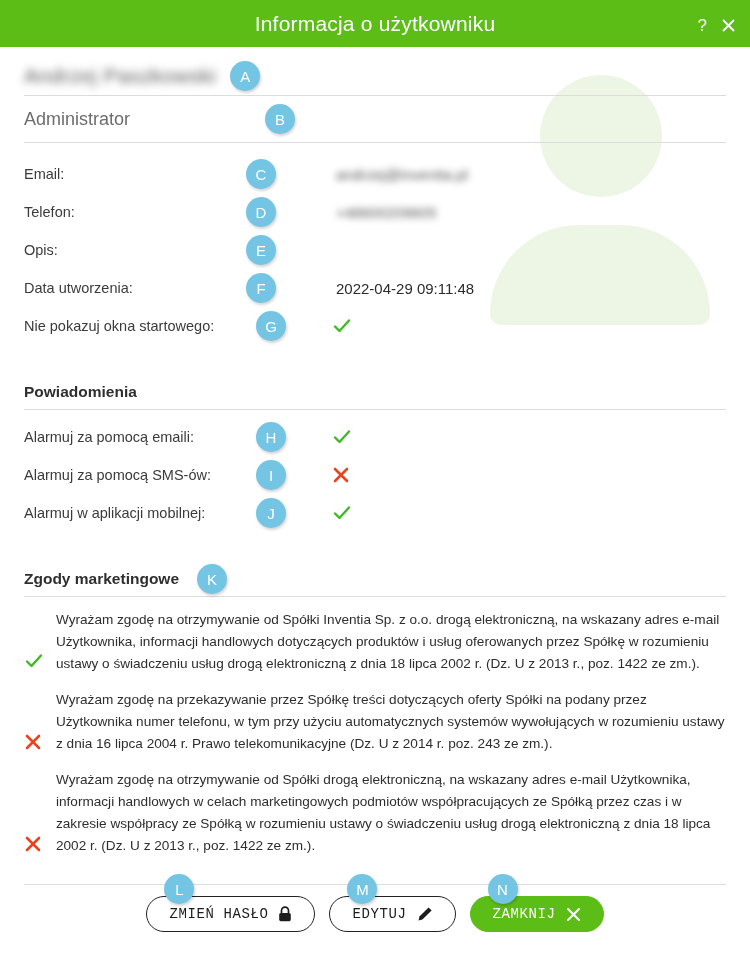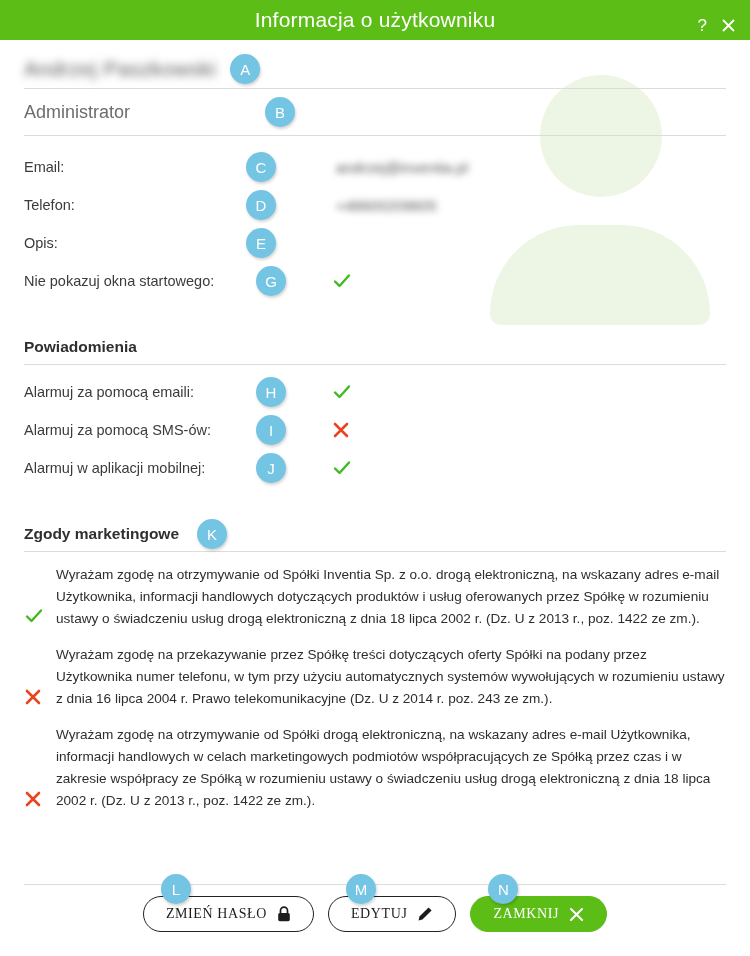--- a/index.html
+++ b/index.html
@@ -6,21 +6,21 @@
   html, body {
     width: 750px; height: 956px;
     background: #ffffff;
     font-family: "Liberation Sans", sans-serif;
     overflow: hidden;
   }
   .dialog { position: relative; width: 750px; height: 956px; background: #fff; }
 
   
   .titlebar {
-    position: relative; height: 40px; background: #5cbd17;
+    position: relative; height: 47px; background: #5cbd17;
     display: flex; align-items: center; justify-content: center;
   }
   .titlebar-title {
     color: #ffffff; font-size: 21px; letter-spacing: .2px;
   }
   .titlebar-actions {
     position: absolute; right: 14px; top: 0; height: 50px;
     display: flex; align-items: center; gap: 14px;
   }
   .tb-icon {
@@ -101,21 +101,21 @@
   }
   .footer {
     position: absolute; left: 0; top: 896px; width: 750px;
     display: flex; align-items: center; justify-content: center; gap: 14px;
   }
   .btn {
     display: inline-flex; align-items: center; gap: 10px;
     height: 36px; padding: 0 22px; border-radius: 18px;
     font-size: 14px; letter-spacing: .6px; cursor: pointer;
     border: 1px solid #222; background: #fff; color: #1d1d1d;
-    font-family: Liberation Serif, serif;
+    font-family: Liberation Mono, monospace;
   }
   .btn svg { display: block; }
   .btn-primary {
     background: #5cbd17; border-color: #5cbd17; color: #ffffff;
   }
   .btn-wrap { position: relative; }
   .btn-badge {
     position: absolute; top: -22px; left: 18px;
   }
 </style>
@@ -169,20 +169,25 @@
         <span class="badge">D</span>
         <span class="field-value blurred">+48600209605</span>
       </div>
 
       <div class="row field-row">
         <span class="field-label">Opis:</span>
         <span class="badge">E</span>
         <span class="field-value"></span>
       </div>
 
+      <div class="row field-row">
+        <span class="field-label">Data utworzenia:</span>
+        <span class="badge">F</span>
+        <span class="field-value">2022-04-29 09:11:48</span>
+      </div>
 
       <div class="row field-row">
         <span class="field-label" style="width:200px;flex:0 0 200px">Nie pokazuj okna startowego:</span>
         <span class="badge">G</span>
         <span class="mark">
           <svg width="20" height="20" viewBox="0 0 20 20">
               <path d="M3 10.5 L7.5 15 L17 4.5" stroke="#3fba23" stroke-width="2.4" fill="none" stroke-linecap="round" stroke-linejoin="round"></path>
             </svg>
         </span>
       </div>

